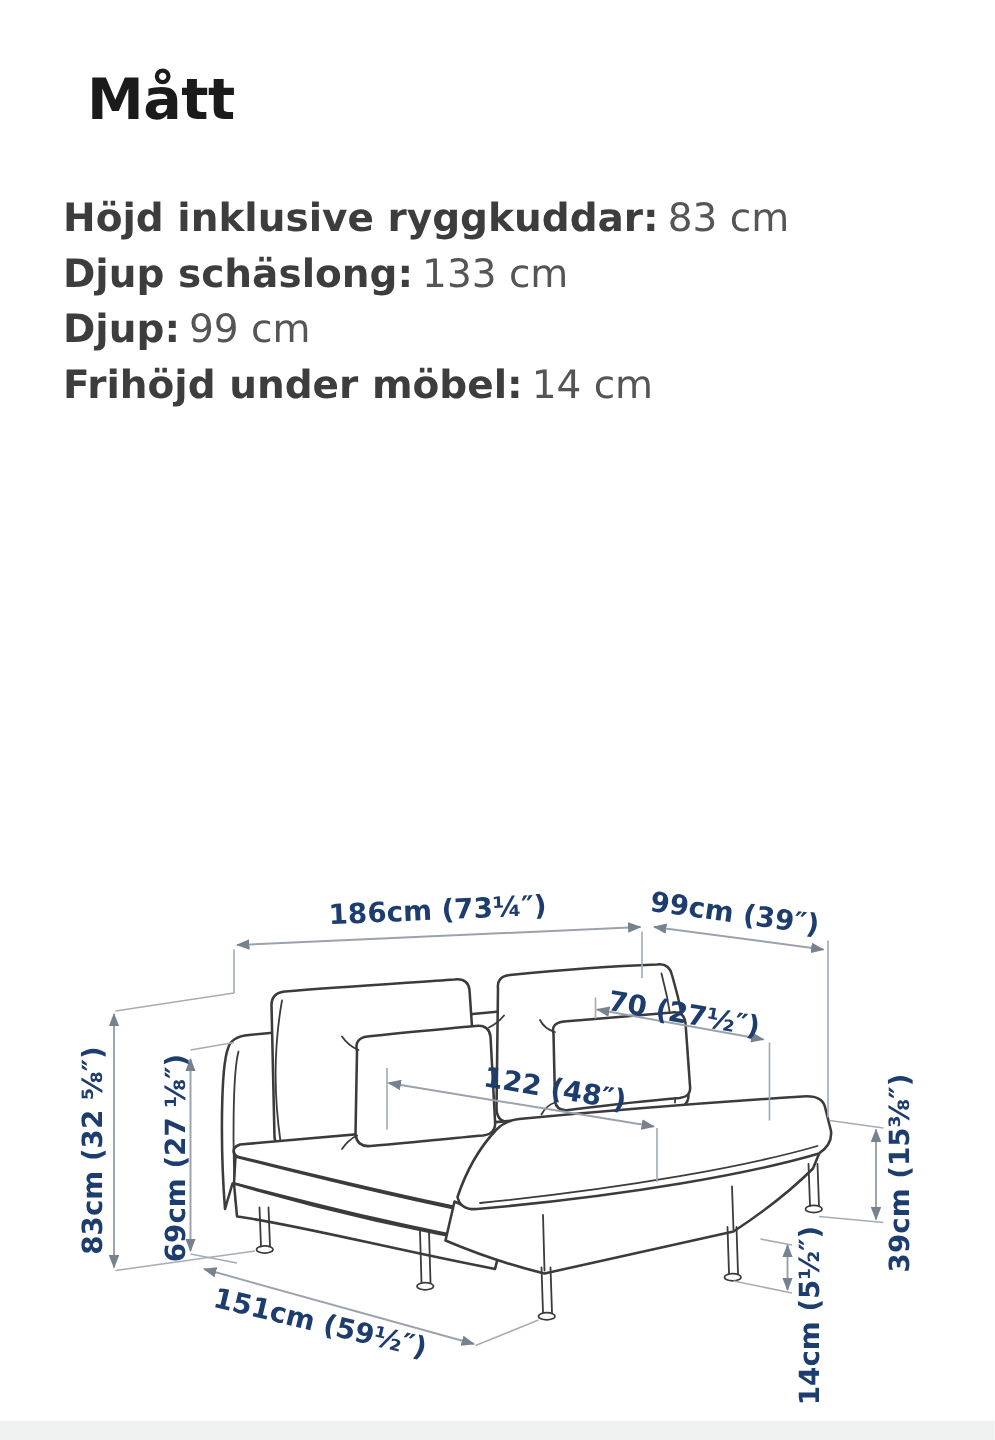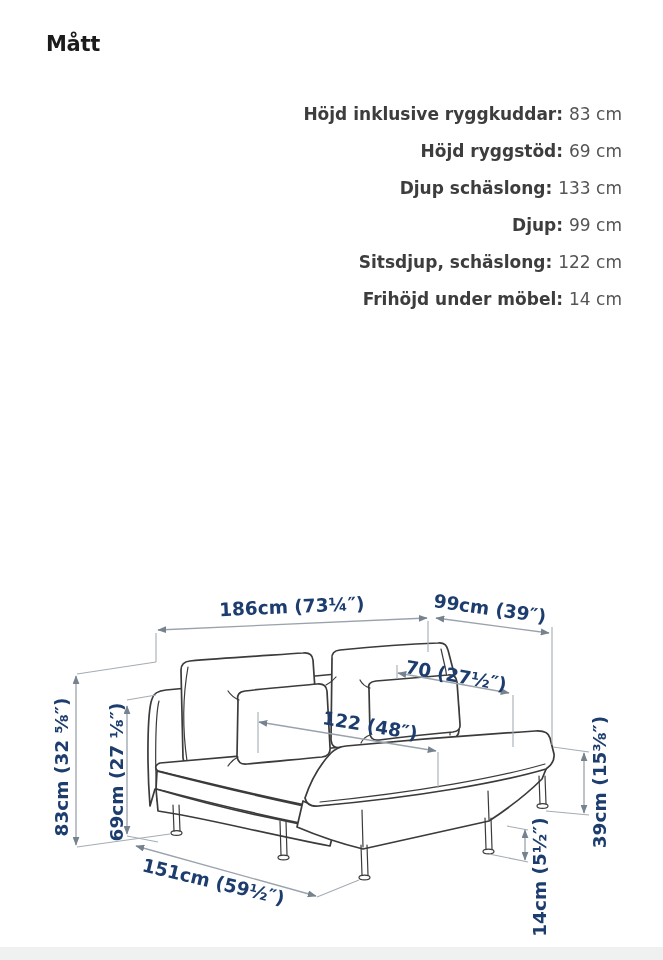--- a/index.html
+++ b/index.html
@@ -3,26 +3,26 @@
 <meta charset="utf-8">
 <style>
   html,body{margin:0;padding:0;}
   body{
     width:663px;height:960px;position:relative;overflow:hidden;
     background:#ffffff;
     font-family:"DejaVu Sans","Liberation Sans",sans-serif;
   }
   .measure-panel{position:absolute;left:42px;top:28px;width:580px;}
   .page-title{
-    font-size:21px;font-weight:700;color:#1b1b1b;margin:4px;
+    font-size:38px;font-weight:700;color:#1b1b1b;margin:16px;
     letter-spacing:-0.3px;
   }
   .measure-list{margin-top:40px;}
   .measure-row{
-    font-size:17px;line-height:37px;white-space:nowrap;text-align:right;
+    font-size:26px;line-height:37px;white-space:nowrap;
   }
   .measure-label{font-weight:700;color:#3d3d3d;}
   .measure-value{font-weight:400;color:#555555;margin-left:6px;}
   .diagram-svg{position:absolute;left:0;top:0;}
   .art{stroke:#3b3b3b;stroke-width:1.7;fill:none;stroke-linecap:round;stroke-linejoin:round;}
   .art-fill{stroke:#3b3b3b;stroke-width:1.7;fill:#ffffff;stroke-linecap:round;stroke-linejoin:round;}
   .thin{stroke-width:1.2;}
   .dim{stroke:#9aa3ac;stroke-width:1.3;fill:none;}
   .ext{stroke:#a4adb5;stroke-width:1.1;fill:none;}
   .dim-label{
@@ -34,24 +34,22 @@
     background:#eff1f1;
   }
 </style>
 </head>
 <body>
 
 <div class="measure-panel">
   <h1 class="page-title">Mått</h1>
   <div class="measure-list">
     <div class="measure-row"><span class="measure-label">Höjd inklusive ryggkuddar:</span><span class="measure-value">83 cm</span></div>
-    <div class="measure-row"><span class="measure-label">Höjd ryggstöd:</span><span class="measure-value">69 cm</span></div>
     <div class="measure-row"><span class="measure-label">Djup schäslong:</span><span class="measure-value">133 cm</span></div>
     <div class="measure-row"><span class="measure-label">Djup:</span><span class="measure-value">99 cm</span></div>
-    <div class="measure-row"><span class="measure-label">Sitsdjup, schäslong:</span><span class="measure-value">122 cm</span></div>
     <div class="measure-row"><span class="measure-label">Frihöjd under möbel:</span><span class="measure-value">14 cm</span></div>
   </div>
 </div>
 
 <svg class="diagram-svg" width="663" height="960" viewBox="0 0 663 960" aria-hidden="true">
   <defs>
     <marker id="arw" viewBox="0 0 9 7" markerWidth="9" markerHeight="7" refX="8.3" refY="3.5" orient="auto-start-reverse" markerUnits="userSpaceOnUse">
       <path d="M0,0 L9,3.5 L0,7 Z" fill="#76838f"></path>
     </marker>
   </defs>

